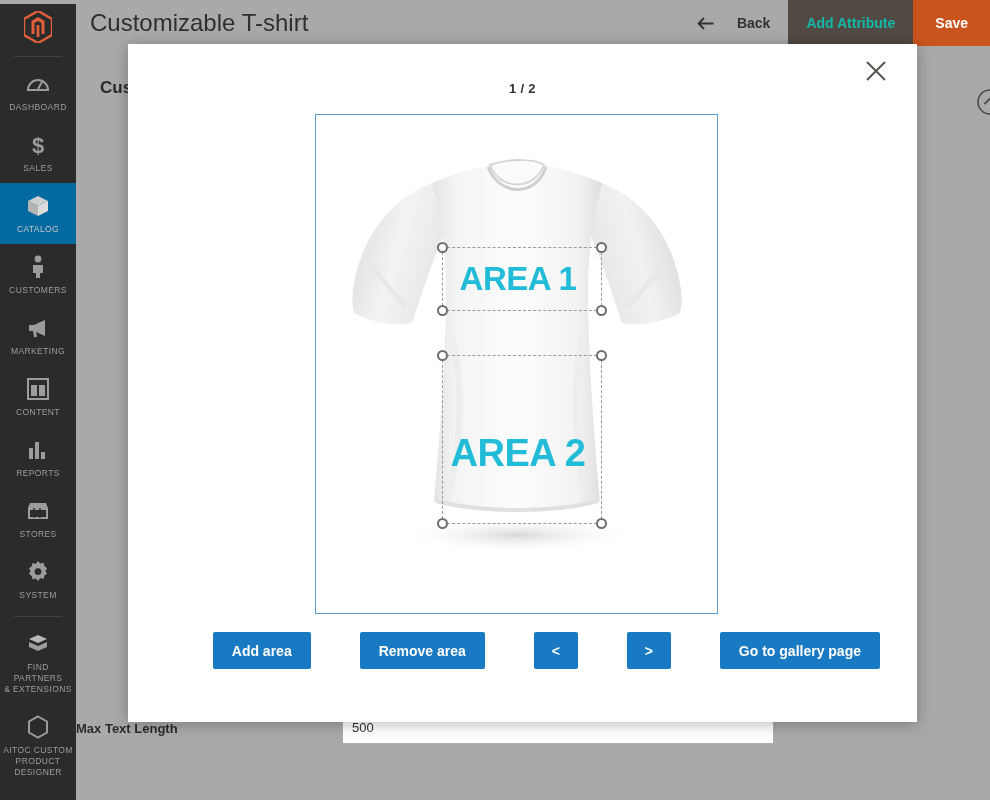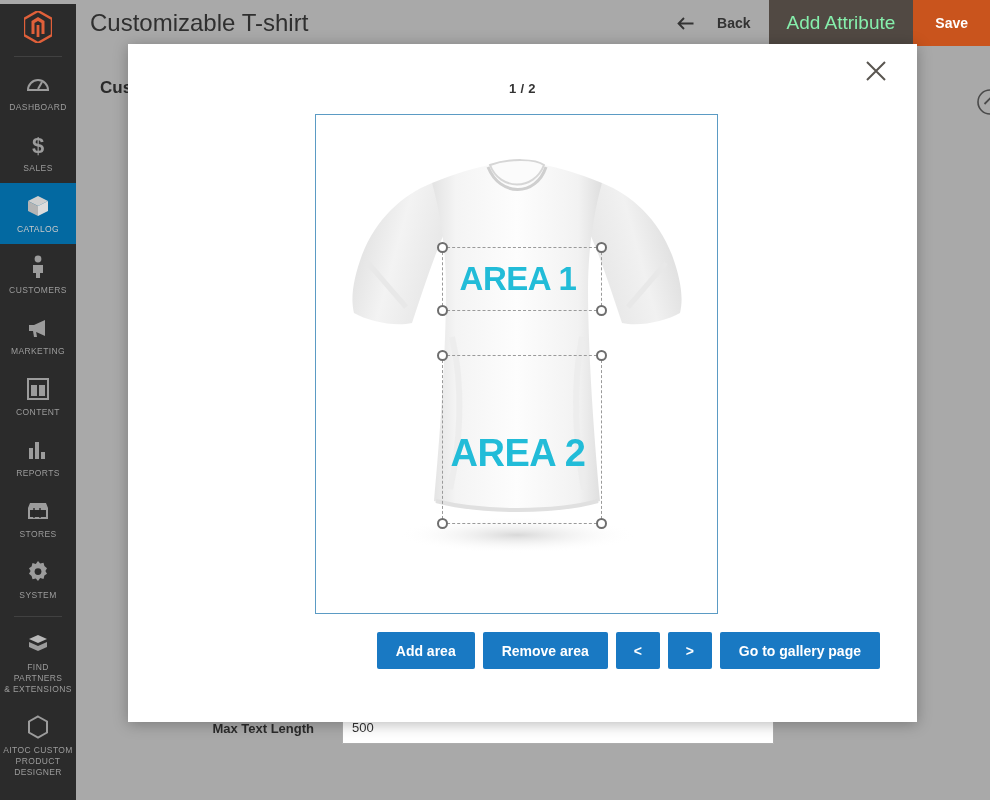--- a/index.html
+++ b/index.html
@@ -46,36 +46,36 @@
   .page-title {
     font-size: 24px; color: #2f2f2f; font-weight: 400;
     margin-left: 14px; white-space: nowrap;
   }
   .head-actions { margin-left: auto; display: flex; align-items: center; height: 46px; }
   .back-btn {
     display: flex; align-items: center; gap: 23px;
     font-size: 14px; color: #333; font-weight: 600; margin-right: 18px; cursor: pointer;
   }
   .btn-attr {
-    background: #514943; color: #86efac; font-size: 19px; font-weight: 400;
+    background: #514943; color: #14b8a6; font-size: 14px; font-weight: 700;
     padding: 0 18px; height: 46px; line-height: 46px; cursor: pointer;
   }
   .btn-save {
     background: #c9541d; color: #fff; font-size: 14px; font-weight: 600;
     padding: 0 22px; height: 46px; line-height: 46px; cursor: pointer;
   }
 
   
   .bg-content { position:absolute; left:76px; top:46px; right:0; bottom:0; background:#a9a9a9; }
   .bg-sec-title { position:absolute; left:24px; top:32px; font-size:17px; font-weight:700; color:#2b2b2b; white-space:nowrap; }
   .bg-lbl { position:absolute; font-size:13px; font-weight:700; color:#2b2b2b; white-space:nowrap; text-align:right; }
   .bg-lbl-1 { left:-10px; top:104px; width:200px; }
   .bg-lbl-2 { left:-10px; top:174px; width:200px; }
   .bg-row-max { position:absolute; left:0; top:666px; width:914px; display:flex; align-items:center; }
-  .bg-row-max .lbl { width:238px; text-align:right; font-size:13px; font-weight:700; color:#2b2b2b; }
+  .bg-row-max .lbl { width:238px; text-align:left; font-size:13px; font-weight:700; color:#2b2b2b; }
   .bg-input {
     margin-left:28px; width:432px; height:32px; background:#fff; border:1px solid #adadad;
     border-radius:1px; font-size:13px; color:#333; padding:0 9px; line-height:30px;
   }
   .collapse-ico { position:absolute; right:-14px; top:42px; width:28px; height:28px; }
 
   
   .modal {
     position: absolute; left: 128px; top: 44px; width: 789px; height: 678px;
     background: #fff; box-shadow: 0 2px 14px rgba(0,0,0,.28);
@@ -118,21 +118,21 @@
   .h-br { right:-6px; bottom:-6px; }
 
   
   .modal-btns {
     position:absolute; left:0; right:0; top:588px;
     display:flex; justify-content:flex-end; gap:8px; padding-right:37px;
   }
   .mbtn {
     background:#1979c3; color:#fff; border:none; border-radius:2px;
     font-family:"Liberation Sans", sans-serif; font-size:14px; font-weight:700;
-    height:37px; padding:0 19px; cursor:pointer; white-space:nowrap;
+    height:37px; padding:0 19px; cursor:pointer; white-space:nowrap;margin-left:41px;
   }
   .mbtn.narrow { padding:0 15px; min-width:44px; }
 </style>
 </head>
 <body>
 
 <div id="root">
 
   <div class="bg-page">
 

